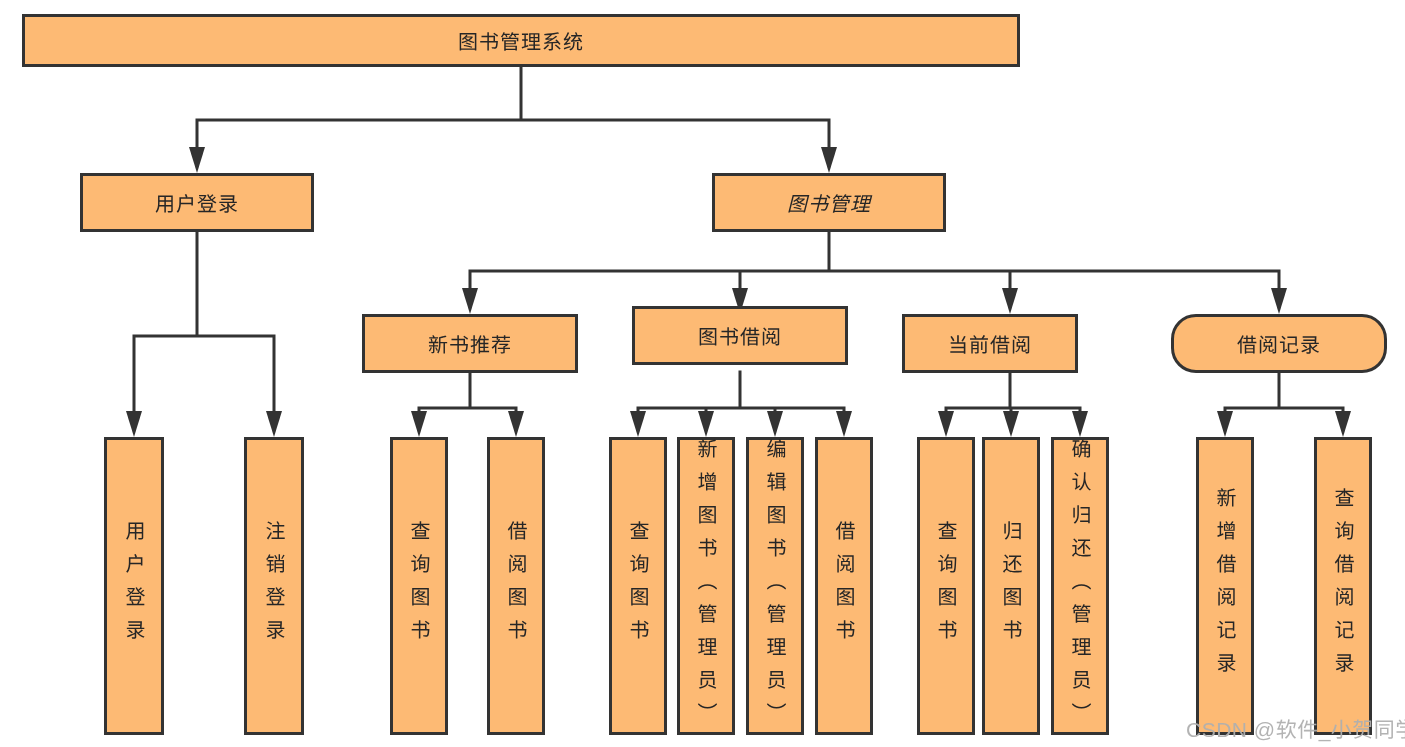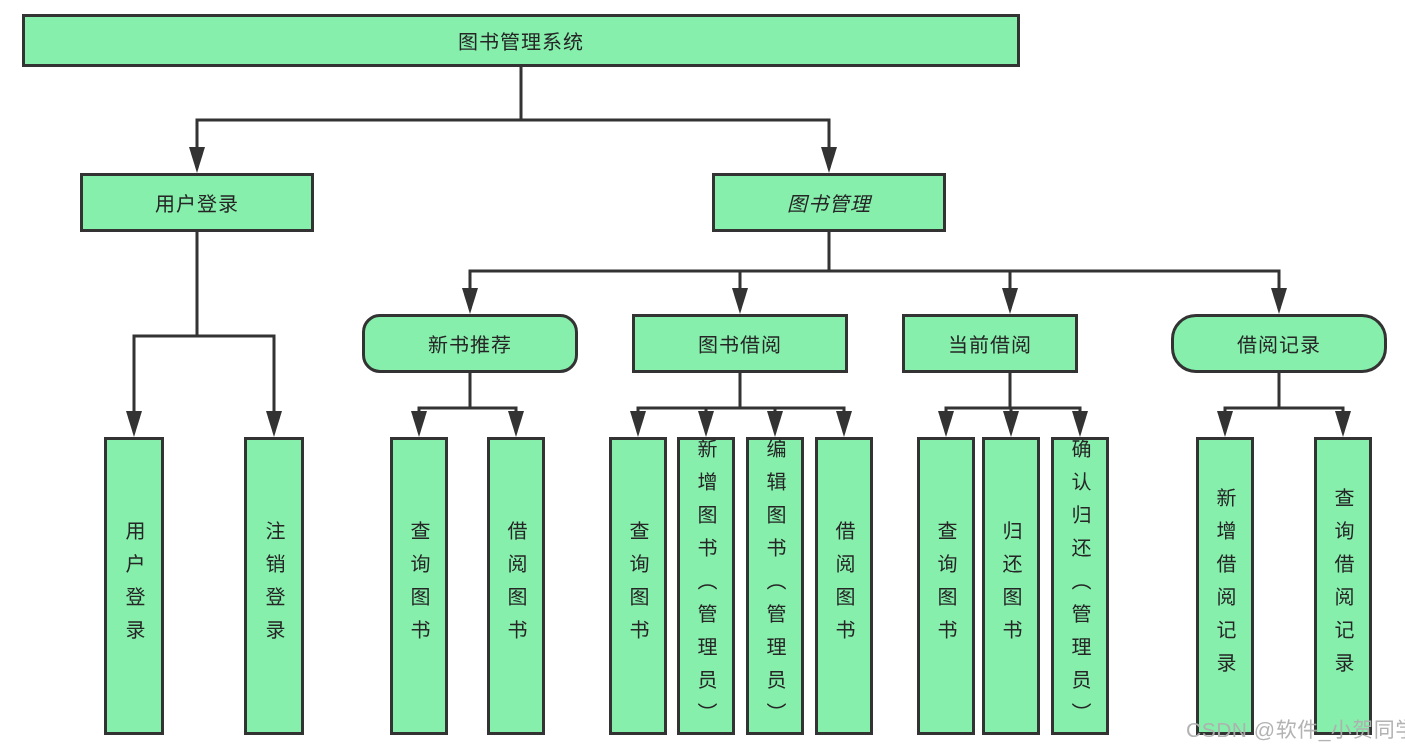--- a/index.html
+++ b/index.html
@@ -8,21 +8,21 @@
     width:1405px;height:747px;
     background:#ffffff;
     overflow:hidden;
     font-family:"Liberation Sans","DejaVu Sans",sans-serif;
   }
   .connector-layer{position:absolute;left:0;top:0;z-index:1;}
   .node{
     position:absolute;
     box-sizing:border-box;
     border:3px solid #333333;
-    background:#86efac;
+    background:#fdba74;
     display:flex;align-items:center;justify-content:center;
     color:#262626;
     z-index:2;
   }
   .hnode{font-size:20px;letter-spacing:1px;}
   .leaf{z-index:2;}
   .vtext{
     writing-mode:vertical-rl;
     text-orientation:mixed;
     font-size:20px;
@@ -84,22 +84,22 @@
       <polygon points="1225,437 1217,411 1233,411"></polygon>
       <polygon points="1343,437 1335,411 1351,411"></polygon>
     </g>
   </svg>
 
   <div class="node hnode" style="left:22px;top:14px;width:998px;height:53px;">图书管理系统</div>
 
   <div class="node hnode" style="left:80px;top:173px;width:234px;height:59px;">用户登录</div>
   <div class="node hnode" style="left:712px;top:173px;width:234px;height:59px;font-style:italic;">图书管理</div>
 
-  <div class="node hnode" style="left:362px;top:314px;width:216px;height:59px;border-radius:18px;">新书推荐</div>
-  <div class="node hnode" style="left:632px;top:314px;width:216px;height:59px;font-family:Liberation Mono, monospace;">图书借阅</div>
+  <div class="node hnode" style="left:362px;top:314px;width:216px;height:59px;">新书推荐</div>
+  <div class="node hnode" style="left:632px;top:306px;width:216px;height:59px;font-family:Liberation Mono, monospace;">图书借阅</div>
   <div class="node hnode" style="left:902px;top:314px;width:176px;height:59px;">当前借阅</div>
   <div class="node hnode" style="left:1171px;top:314px;width:216px;height:59px;border-radius:25px;">借阅记录</div>
 
   <div class="node leaf" style="left:104px;top:437px;width:60px;height:298px;">
     <span class="vtext">用户登录</span>
   </div>
   <div class="node leaf" style="left:244px;top:437px;width:60px;height:298px;">
     <span class="vtext">注销登录</span>
   </div>
 

